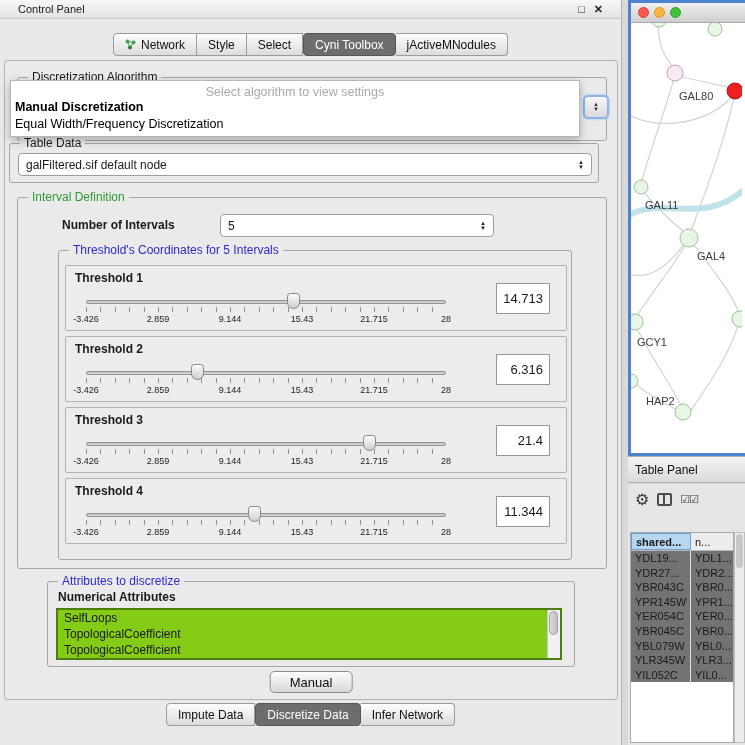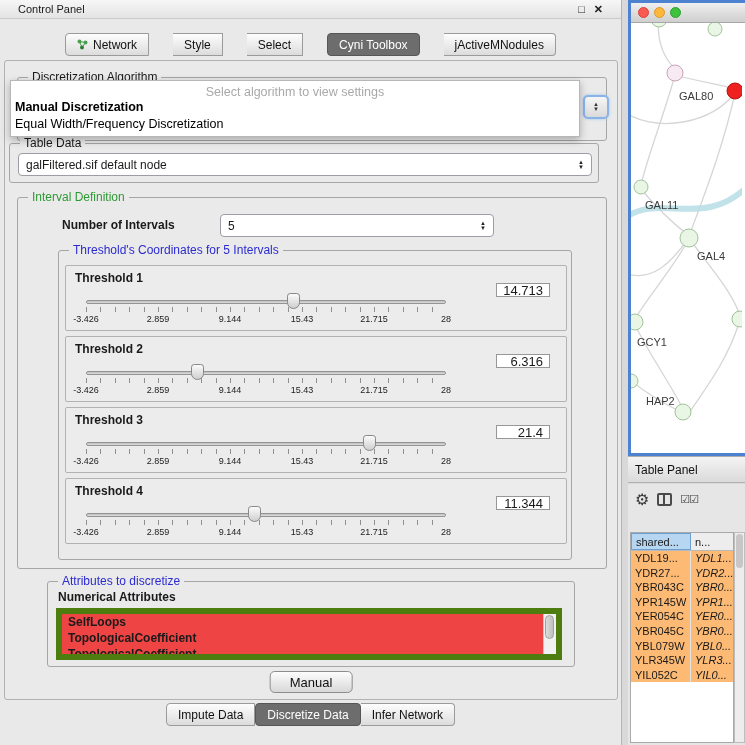--- a/index.html
+++ b/index.html
@@ -5,21 +5,21 @@
   * { margin:0; padding:0; box-sizing:border-box; }
   html,body { width:745px; height:745px; }
   body { font-family:"Liberation Sans",sans-serif; background:#d9d9d9; overflow:hidden; position:relative; font-size:12px; color:#1a1a1a; }
 
   
   .left-pane { position:absolute; left:0; top:0; width:622px; height:745px; background:#e9e9e9; border-right:1px solid #b5b5b5; }
   .titlebar { position:absolute; left:0; top:0; width:100%; height:19px; background:linear-gradient(#f7f7f7,#e3e3e3); border-bottom:1px solid #c9c9c9; display:flex; align-items:center; padding:0 18px; font-size:11px; }
   .win-icons { margin-left:auto; display:flex; gap:9px; font-size:11px; color:#222; }
   .win-icons .close { font-weight:bold; }
 
-  .tabs-top { position:absolute; left:0; top:33px; width:100%; display:flex; justify-content:center;gap:24px; }
+  .tabs-top { position:absolute; left:0; top:33px; width:100%; display:flex; justify-content:center; }
   .tabs-bottom { position:absolute; left:0; top:703px; width:100%; display:flex; justify-content:center; }
   .tab { font-size:12px; height:23px; display:flex; align-items:center; gap:5px; padding:0 11px; background:linear-gradient(#fdfdfd,#dcdcdc); border:1px solid #9b9b9b; border-left:none; color:#111; cursor:default; white-space:nowrap; }
   .tab:first-child { border-left:1px solid #9b9b9b; border-radius:4px 0 0 4px; }
   .tab:last-child { border-radius:0 4px 4px 0; }
   .tab.selected { background:#6d6d6d; color:#fff; border:1px solid #565656; border-radius:4px; }
 
   .panel-body { position:absolute; left:4px; top:60px; width:614px; height:640px; background:#eaeaea; border:1px solid #b2b2b2; border-radius:3px; }
 
   .group { position:absolute; border:1px solid #a6a6a6; border-radius:3px; }
   .group-label { position:absolute; top:-8px; left:10px; background:#eaeaea; padding:0 4px; font-size:12px; white-space:nowrap; }
@@ -45,25 +45,25 @@
   .th-label { position:absolute; left:9px; top:5px; font-weight:bold; font-size:12px; }
   .slider { position:absolute; left:20px; top:24px; width:360px; height:40px; }
   .track { position:absolute; left:0; top:10px; width:100%; height:4px; background:linear-gradient(#bdbdbd,#dedede); border:1px solid #949494; border-radius:2px; }
   .thumb { position:absolute; top:3px; width:13px; height:16px; background:linear-gradient(#fbfbfb,#cfcfcf); border:1px solid #878787; border-radius:4px 4px 8px 8px; z-index:2; }
   .ticks { position:absolute; left:0; top:17px; width:100%; height:5px; background:repeating-linear-gradient(to right,#8f8f8f 0 1px,transparent 1px 14.4px); }
   .tick-labels { position:absolute; left:0; top:24px; width:100%; height:11px; }
   .tick-labels span { position:absolute; transform:translateX(-50%); font-size:9px; color:#222; white-space:nowrap; }
   .tick-labels span:nth-child(1){left:0;} .tick-labels span:nth-child(2){left:20%;}
   .tick-labels span:nth-child(3){left:40%;} .tick-labels span:nth-child(4){left:60%;}
   .tick-labels span:nth-child(5){left:80%;} .tick-labels span:nth-child(6){left:100%;}
-  .valbox { position:absolute; right:16px; top:17px; width:54px; height:14px; background:#fff; border:1px solid #979797; font-size:13px; display:flex; align-items:center; justify-content:flex-end; padding-right:6px; }
+  .valbox { position:absolute; right:16px; top:17px; width:54px; height:31px; background:#fff; border:1px solid #979797; font-size:13px; display:flex; align-items:center; justify-content:flex-end; padding-right:6px; }
 
   .attr-group { left:42px; top:520px; width:528px; height:86px; }
   .attr-title { position:absolute; left:10px; top:8px; font-weight:bold; font-size:12px; }
-  .listbox { position:absolute; left:8px; top:26px; width:506px; height:52px; background:#ef4444; border:6px solid #4d7c0f; overflow:hidden;font-weight:bold; }
+  .listbox { position:absolute; left:8px; top:26px; width:506px; height:52px; background:#84cc16; border:2px solid #4d7c0f; overflow:hidden; }
   .listbox .item { font-size:12px; line-height:16px; padding-left:6px; white-space:nowrap; }
   .lb-scroll { position:absolute; right:0; top:0; bottom:0; width:13px; background:#f1f1f1; border-left:1px solid #c6c6c6; }
   .lb-thumb { position:absolute; left:1px; top:1px; width:9px; height:24px; background:linear-gradient(90deg,#dcdcdc,#bfbfbf); border:1px solid #a0a0a0; border-radius:5px; }
 
   .apply-btn { position:absolute; left:50%; top:610px; transform:translateX(-50%); height:22px; padding:0 19px; font-size:13px; font-family:inherit; background:linear-gradient(#fdfdfd,#d8d8d8); border:1px solid #8d8d8d; border-radius:5px; color:#111; }
 
   
   .popup { position:absolute; left:10px; top:80px; width:570px; height:57px; background:#fff; border:1px solid #b7b7b7; box-shadow:0 3px 8px rgba(0,0,0,.28); z-index:10; }
   .popup-placeholder { text-align:center; color:#a9a9a9; font-size:12.5px; padding-top:4px; height:17px; }
   .popup-item { font-size:12.5px; height:17px; padding:2px 4px 0 4px; color:#000; }
@@ -83,26 +83,26 @@
   .tp-body { position:absolute; left:628px; top:484px; width:117px; height:261px; background:#e6e6e6; }
   .tp-toolbar { position:absolute; left:7px; top:6px; display:flex; align-items:center; gap:8px; color:#3a3a3a; }
   .gear { font-size:16px; }
   .col-icon { width:15px; height:13px; border:2px solid #4a4a4a; border-radius:2px; position:relative; display:inline-block; }
   .col-icon:after { content:""; position:absolute; left:4px; top:0; width:2px; height:100%; background:#4a4a4a; }
   .cb-icons { font-size:11px; letter-spacing:-1px; color:#3a3a3a; }
 
   .tp-table { position:absolute; left:2px; top:48px; width:104px; height:211px; background:#fff; border:1px solid #a9a9a9; overflow:hidden; }
   .tp-hrow { display:flex; height:18px; border-bottom:1px solid #b9b9b9; background:#ececec; }
   .tp-th { font-size:11px; display:flex; align-items:center; padding-left:4px; overflow:hidden; white-space:nowrap; }
-  .tp-th.c1 { width:60px; background:#b7d6f2; border:1px solid #6d9fd0; }
+  .tp-th.c1 { width:60px; background:#b7d6f2; border:1px solid #6d9fd0;font-weight:bold; }
   .tp-th.c2 { flex:1; background:#ededed; }
-  .tp-row { display:flex; height:14.6px; background:#fdba74; }
+  .tp-row { display:flex; height:14.6px; background:#737373; }
   .tp-td { font-size:11px; line-height:14.6px; padding-left:4px; overflow:hidden; white-space:nowrap; }
   .tp-td.c1 { width:60px; border-right:1px solid #e2e2e2; }
-  .tp-td.c2 { flex:1;font-style:italic; }
+  .tp-td.c2 { flex:1; }
   .tp-scroll { position:absolute; right:0; top:48px; width:11px; height:211px; background:#ededed; border:1px solid #bdbdbd; }
   .tp-sthumb { position:absolute; left:1px; top:1px; width:7px; height:34px; background:#c7c7c7; border-radius:4px; }
 </style>
 </head>
 <body>
 
 <div id="app">
 
   <div class="left-pane">
 

